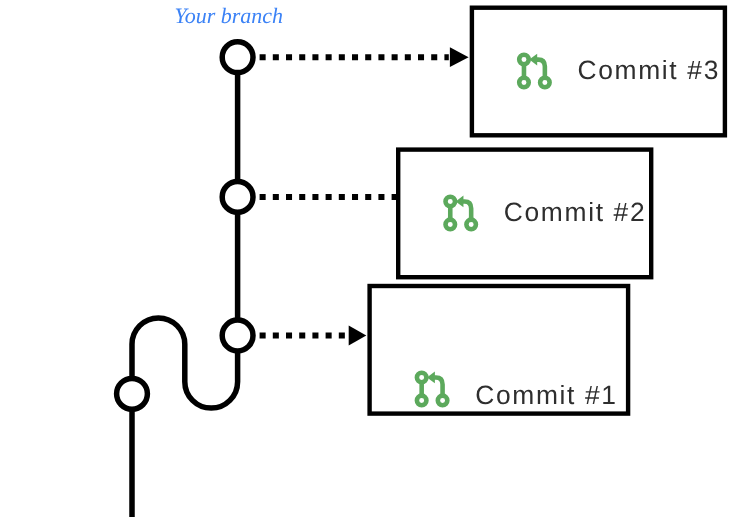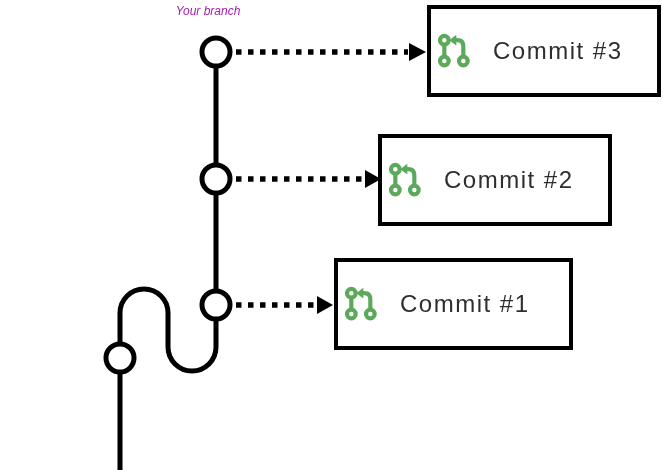--- a/index.html
+++ b/index.html
@@ -12,41 +12,41 @@
     overflow: hidden;
     font-family: "Liberation Sans", sans-serif;
   }
   .graph-svg {
     position: absolute;
     left: 0; top: 0;
     width: 663px; height: 470px;
   }
   .branch-label {
     position: absolute;
-    font-family: Liberation Sans, sans-serif;
+    font-family: Liberation Serif, serif;
     font-style: italic;
-    font-size: 12px;
-    color: #a21caf;
+    font-size: 20px;
+    color: #3b82f6;
     white-space: nowrap;
   }
   .label-your { left: 147px; top: 4px; width: 122px; text-align: center; }
   .label-base { left: 7px; top: 348px; }
   .commit-card {
     position: absolute;
-    height: 92px;
+    height: 120px;
     background: #ffffff;
     border: 4px solid #000000;
     display: flex;
     align-items: center;
-    padding-left: 4px;
+    padding-left: 36px;
     gap: 18px;
   }
   .card-3 { left: 427px; top: 5px;   width: 234px; }
-  .card-2 { left: 378px; top: 134px; width: 234px; align-items: center; }
-  .card-1 { left: 334px; top: 258px; width: 239px; }
+  .card-2 { left: 360px; top: 134px; width: 234px; align-items: center; }
+  .card-1 { left: 334px; top: 258px; width: 239px; align-items: flex-end; }
   .commit-label {
     font-size: 24px;
     letter-spacing: 1.5px;
     color: #2e2e2e;
     white-space: nowrap;
   }
   .commit-icon { flex: 0 0 auto; display: block; }
 </style>
 </head>
 <body>

